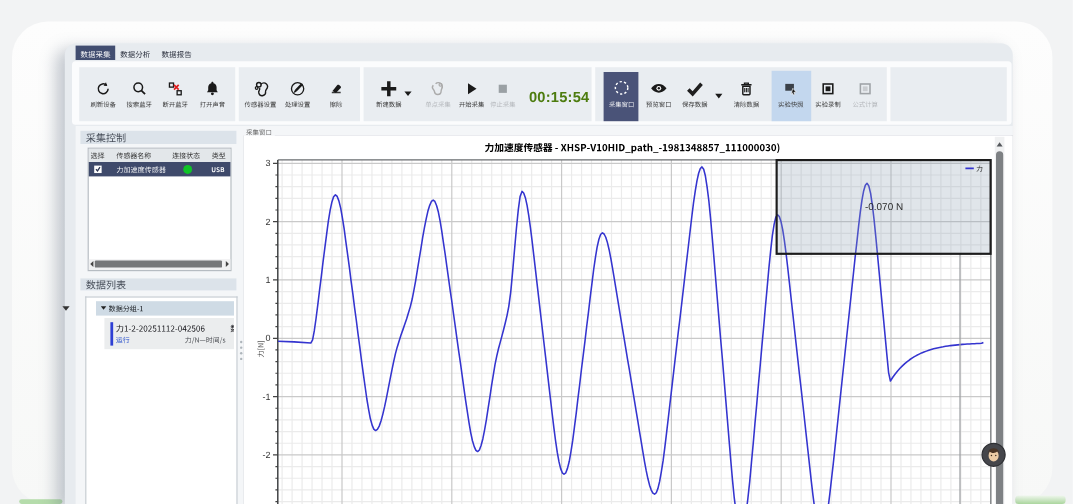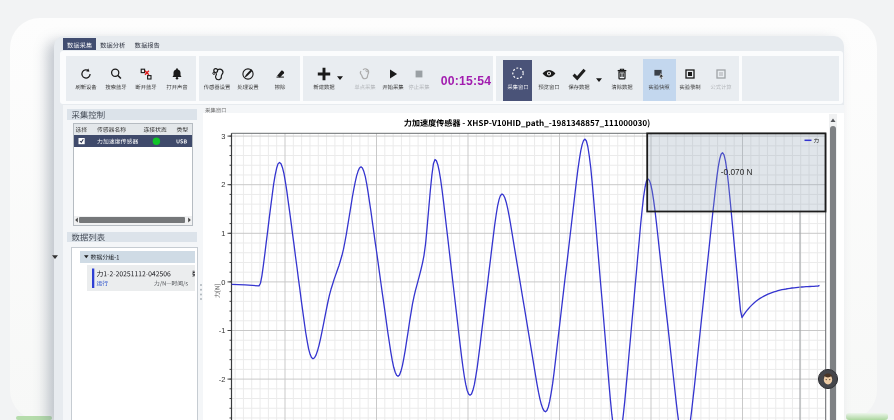--- a/index.html
+++ b/index.html
@@ -91,21 +91,21 @@
   </svg>
 <svg width="60" height="10" viewBox="0 0 60 10" xmlns="http://www.w3.org/2000/svg" style="position:absolute;left:363.0px;top:81.3px">
     <path transform="translate(19.4 8.0)" d="M3.4 -3.7V-2.2H2.0V-2.4V-3.7ZM0.3 -2.2V-1.8H1.5C1.5 -1.1 1.2 -0.4 0.3 0.1C0.4 0.2 0.5 0.3 0.6 0.4C1.6 -0.2 1.9 -1.0 1.9 -1.8H3.4V0.4H3.8V-1.8H5.0V-2.2H3.8V-3.7H4.9V-4.1H0.5V-3.7H1.6V-2.4L1.5 -2.2Z M7.7 -1.7V0.4H8.1V0.2H9.7V0.4H10.1V-1.7ZM8.1 -0.2V-1.4H9.7V-0.2ZM7.6 -2.2C7.7 -2.2 8.0 -2.2 9.9 -2.4C10.0 -2.3 10.1 -2.1 10.1 -2.0L10.4 -2.2C10.3 -2.6 9.9 -3.2 9.5 -3.7L9.2 -3.5C9.4 -3.3 9.6 -3.0 9.7 -2.7L8.1 -2.6C8.4 -3.1 8.8 -3.7 9.0 -4.3L8.6 -4.5C8.4 -3.8 7.9 -3.1 7.8 -2.9C7.6 -2.7 7.5 -2.6 7.4 -2.5C7.5 -2.4 7.6 -2.2 7.6 -2.2ZM6.4 -3.0H7.0C6.9 -2.3 6.8 -1.7 6.6 -1.3C6.4 -1.4 6.2 -1.6 6.1 -1.7C6.2 -2.1 6.3 -2.5 6.4 -3.0ZM5.6 -1.5C5.9 -1.4 6.2 -1.1 6.5 -0.9C6.2 -0.4 5.9 -0.1 5.5 0.1C5.6 0.2 5.7 0.3 5.8 0.4C6.2 0.2 6.5 -0.2 6.7 -0.7C6.9 -0.5 7.1 -0.3 7.2 -0.1L7.5 -0.4C7.3 -0.6 7.1 -0.8 6.9 -1.0C7.1 -1.6 7.3 -2.4 7.4 -3.3L7.1 -3.4L7.1 -3.4H6.4C6.5 -3.7 6.6 -4.1 6.6 -4.4L6.2 -4.4C6.2 -4.1 6.2 -3.7 6.1 -3.4H5.5V-3.0H6.0C5.9 -2.4 5.8 -1.9 5.6 -1.5Z M14.8 -3.7C14.7 -3.3 14.3 -2.7 14.1 -2.3L14.4 -2.2C14.7 -2.5 15.0 -3.1 15.2 -3.5ZM11.4 -3.3C11.6 -3.0 11.8 -2.6 11.9 -2.3L12.2 -2.5C12.2 -2.7 11.9 -3.1 11.7 -3.4ZM12.8 -3.5C12.9 -3.2 13.1 -2.8 13.1 -2.5L13.5 -2.6C13.5 -2.9 13.3 -3.3 13.2 -3.6ZM15.0 -4.4C14.1 -4.2 12.4 -4.1 11.1 -4.0C11.1 -3.9 11.2 -3.8 11.2 -3.7C12.6 -3.7 14.2 -3.8 15.3 -4.0ZM10.9 -2.0V-1.6H12.7C12.2 -1.0 11.5 -0.4 10.8 -0.1C10.9 -0.0 11.0 0.1 11.1 0.2C11.8 -0.1 12.5 -0.7 13.0 -1.4V0.4H13.4V-1.4C14.0 -0.7 14.7 -0.1 15.4 0.2C15.5 0.1 15.6 -0.1 15.7 -0.1C15.0 -0.4 14.2 -1.0 13.7 -1.6H15.6V-2.0H13.4V-2.5H13.0V-2.0Z M18.3 -1.5V-1.2H16.2V-0.9H18.0C17.5 -0.5 16.7 -0.1 16.1 0.0C16.1 0.1 16.3 0.3 16.3 0.4C17.0 0.2 17.8 -0.2 18.3 -0.7V0.4H18.7V-0.7C19.3 -0.3 20.1 0.1 20.8 0.3C20.8 0.2 20.9 0.1 21.0 -0.0C20.4 -0.2 19.6 -0.5 19.1 -0.9H20.9V-1.2H18.7V-1.5ZM18.5 -2.9V-2.6H17.2V-2.9ZM18.4 -4.4C18.5 -4.2 18.5 -4.0 18.6 -3.9H17.4C17.5 -4.1 17.6 -4.2 17.7 -4.4L17.3 -4.5C17.1 -4.0 16.6 -3.4 16.1 -3.0C16.1 -2.9 16.3 -2.8 16.4 -2.7C16.5 -2.8 16.7 -3.0 16.8 -3.1V-1.4H17.2V-1.6H20.8V-1.9H18.9V-2.3H20.4V-2.6H18.9V-2.9H20.4V-3.2H18.9V-3.6H20.6V-3.9H19.0C19.0 -4.1 18.8 -4.3 18.7 -4.5ZM18.5 -3.2H17.2V-3.6H18.5ZM18.5 -2.3V-1.9H17.2V-2.3Z" fill="#3a3a3a"></path>
   </svg>
 <svg width="16" height="16" viewBox="0 0 16 16" xmlns="http://www.w3.org/2000/svg" style="position:absolute;left:411.0px;top:65.7px">
     <rect x="4.6" y="4.6" width="6.8" height="6.8" fill="#9aa0a4"></rect>
   </svg>
 <svg width="60" height="10" viewBox="0 0 60 10" xmlns="http://www.w3.org/2000/svg" style="position:absolute;left:389.0px;top:81.3px">
     <path transform="translate(19.4 8.0)" d="M2.5 -3.1H4.2V-2.6H2.5ZM2.1 -3.3V-2.3H4.6V-3.3ZM1.6 -2.0V-1.1H2.0V-1.7H4.7V-1.1H5.0V-2.0ZM3.0 -4.4C3.1 -4.3 3.1 -4.1 3.2 -4.0H1.7V-3.6H5.0V-4.0H3.6C3.6 -4.1 3.5 -4.3 3.3 -4.5ZM2.1 -1.3V-0.9H3.1V-0.0C3.1 0.0 3.1 0.1 3.0 0.1C3.0 0.1 2.7 0.1 2.3 0.1C2.4 0.2 2.5 0.3 2.5 0.4C2.9 0.4 3.2 0.4 3.3 0.4C3.5 0.3 3.5 0.2 3.5 -0.0V-0.9H4.6V-1.3ZM1.4 -4.4C1.1 -3.6 0.7 -2.8 0.2 -2.3C0.2 -2.2 0.3 -2.0 0.4 -1.9C0.5 -2.1 0.7 -2.3 0.8 -2.5V0.4H1.2V-3.1C1.4 -3.5 1.6 -3.9 1.8 -4.3Z M6.3 -3.3V-0.2H5.6V0.2H10.3V-0.2H8.4V-2.3H10.1V-2.7H8.4V-4.4H7.9V-0.2H6.7V-3.3Z M14.8 -3.7C14.7 -3.3 14.3 -2.7 14.1 -2.3L14.4 -2.2C14.7 -2.5 15.0 -3.1 15.2 -3.5ZM11.4 -3.3C11.6 -3.0 11.8 -2.6 11.9 -2.3L12.2 -2.5C12.2 -2.7 11.9 -3.1 11.7 -3.4ZM12.8 -3.5C12.9 -3.2 13.1 -2.8 13.1 -2.5L13.5 -2.6C13.5 -2.9 13.3 -3.3 13.2 -3.6ZM15.0 -4.4C14.1 -4.2 12.4 -4.1 11.1 -4.0C11.1 -3.9 11.2 -3.8 11.2 -3.7C12.6 -3.7 14.2 -3.8 15.3 -4.0ZM10.9 -2.0V-1.6H12.7C12.2 -1.0 11.5 -0.4 10.8 -0.1C10.9 -0.0 11.0 0.1 11.1 0.2C11.8 -0.1 12.5 -0.7 13.0 -1.4V0.4H13.4V-1.4C14.0 -0.7 14.7 -0.1 15.4 0.2C15.5 0.1 15.6 -0.1 15.7 -0.1C15.0 -0.4 14.2 -1.0 13.7 -1.6H15.6V-2.0H13.4V-2.5H13.0V-2.0Z M18.3 -1.5V-1.2H16.2V-0.9H18.0C17.5 -0.5 16.7 -0.1 16.1 0.0C16.1 0.1 16.3 0.3 16.3 0.4C17.0 0.2 17.8 -0.2 18.3 -0.7V0.4H18.7V-0.7C19.3 -0.3 20.1 0.1 20.8 0.3C20.8 0.2 20.9 0.1 21.0 -0.0C20.4 -0.2 19.6 -0.5 19.1 -0.9H20.9V-1.2H18.7V-1.5ZM18.5 -2.9V-2.6H17.2V-2.9ZM18.4 -4.4C18.5 -4.2 18.5 -4.0 18.6 -3.9H17.4C17.5 -4.1 17.6 -4.2 17.7 -4.4L17.3 -4.5C17.1 -4.0 16.6 -3.4 16.1 -3.0C16.1 -2.9 16.3 -2.8 16.4 -2.7C16.5 -2.8 16.7 -3.0 16.8 -3.1V-1.4H17.2V-1.6H20.8V-1.9H18.9V-2.3H20.4V-2.6H18.9V-2.9H20.4V-3.2H18.9V-3.6H20.6V-3.9H19.0C19.0 -4.1 18.8 -4.3 18.7 -4.5ZM18.5 -3.2H17.2V-3.6H18.5ZM18.5 -2.3V-1.9H17.2V-2.3Z" fill="#b3b6ba"></path>
   </svg>
-<div class="abs" style="left:440px;top:73.5px;width:52px;text-align:center;font-weight:bold;font-size:12.2px;color:#a21caf;letter-spacing:0.2px;">00:15:54</div>
+<div class="abs" style="left:440px;top:73.5px;width:52px;text-align:center;font-weight:bold;font-size:12.2px;color:#4d7c0f;letter-spacing:0.2px;">00:15:54</div>
 <div class="abs" style="left:503px;top:60px;width:29px;height:40.5px;background:#4a5378;"></div>
 <svg width="16" height="16" viewBox="0 0 16 16" xmlns="http://www.w3.org/2000/svg" style="position:absolute;left:509.5px;top:65.7px">
     <circle cx="8" cy="7.2" r="5.2" stroke="#fff" stroke-width="1.2" fill="none" stroke-dasharray="1.9 1.8"></circle>
   </svg>
 <svg width="60" height="10" viewBox="0 0 60 10" xmlns="http://www.w3.org/2000/svg" style="position:absolute;left:487.5px;top:81.3px">
     <path transform="translate(19.4 8.0)" d="M4.2 -3.7C4.1 -3.3 3.7 -2.7 3.5 -2.3L3.8 -2.2C4.1 -2.5 4.4 -3.1 4.6 -3.5ZM0.8 -3.3C1.0 -3.0 1.2 -2.6 1.3 -2.3L1.6 -2.5C1.6 -2.7 1.3 -3.1 1.1 -3.4ZM2.2 -3.5C2.3 -3.2 2.5 -2.8 2.5 -2.5L2.9 -2.6C2.9 -2.9 2.7 -3.3 2.6 -3.6ZM4.4 -4.4C3.5 -4.2 1.8 -4.1 0.5 -4.0C0.5 -3.9 0.6 -3.8 0.6 -3.7C2.0 -3.7 3.6 -3.8 4.7 -4.0ZM0.3 -2.0V-1.6H2.1C1.6 -1.0 0.9 -0.4 0.2 -0.1C0.3 -0.0 0.4 0.1 0.5 0.2C1.2 -0.1 1.9 -0.7 2.4 -1.4V0.4H2.8V-1.4C3.4 -0.7 4.1 -0.1 4.8 0.2C4.9 0.1 5.0 -0.1 5.1 -0.1C4.4 -0.4 3.6 -1.0 3.1 -1.6H5.0V-2.0H2.8V-2.5H2.4V-2.0Z M7.7 -1.5V-1.2H5.6V-0.9H7.4C6.9 -0.5 6.1 -0.1 5.5 0.0C5.5 0.1 5.7 0.3 5.7 0.4C6.4 0.2 7.2 -0.2 7.7 -0.7V0.4H8.1V-0.7C8.7 -0.3 9.5 0.1 10.2 0.3C10.2 0.2 10.3 0.1 10.4 -0.0C9.8 -0.2 9.0 -0.5 8.5 -0.9H10.3V-1.2H8.1V-1.5ZM7.9 -2.9V-2.6H6.6V-2.9ZM7.8 -4.4C7.9 -4.2 7.9 -4.0 8.0 -3.9H6.8C6.9 -4.1 7.0 -4.2 7.1 -4.4L6.7 -4.5C6.5 -4.0 6.0 -3.4 5.5 -3.0C5.5 -2.9 5.7 -2.8 5.8 -2.7C5.9 -2.8 6.1 -3.0 6.2 -3.1V-1.4H6.6V-1.6H10.2V-1.9H8.3V-2.3H9.8V-2.6H8.3V-2.9H9.8V-3.2H8.3V-3.6H10.0V-3.9H8.4C8.4 -4.1 8.2 -4.3 8.1 -4.5ZM7.9 -3.2H6.6V-3.6H7.9ZM7.9 -2.3V-1.9H6.6V-2.3Z M12.6 -3.6C12.2 -3.2 11.6 -3.0 11.1 -2.8L11.3 -2.5C11.8 -2.7 12.4 -3.0 12.9 -3.4ZM13.7 -3.3C14.2 -3.1 14.9 -2.7 15.2 -2.5L15.5 -2.7C15.1 -3.0 14.4 -3.3 13.9 -3.6ZM12.9 -3.0C12.8 -2.9 12.7 -2.7 12.5 -2.5H11.5V0.4H11.9V0.2H14.7V0.4H15.1V-2.5H13.0C13.1 -2.6 13.2 -2.8 13.3 -3.0ZM11.9 -0.1V-2.2H14.7V-0.1ZM12.5 -1.2C12.7 -1.1 13.0 -1.0 13.2 -0.9C12.9 -0.7 12.5 -0.5 12.1 -0.4C12.1 -0.4 12.2 -0.3 12.2 -0.2C12.7 -0.3 13.1 -0.5 13.5 -0.7C13.8 -0.6 14.0 -0.4 14.2 -0.3L14.4 -0.5C14.2 -0.6 14.0 -0.8 13.7 -0.9C14.0 -1.1 14.2 -1.4 14.3 -1.7L14.1 -1.8L14.1 -1.8H12.9C12.9 -1.9 13.0 -2.0 13.0 -2.0L12.7 -2.1C12.6 -1.8 12.4 -1.5 12.1 -1.3C12.1 -1.3 12.2 -1.2 12.3 -1.1C12.4 -1.2 12.6 -1.4 12.7 -1.5H13.9C13.8 -1.3 13.6 -1.2 13.5 -1.0C13.2 -1.2 13.0 -1.3 12.7 -1.4ZM12.9 -4.4C12.9 -4.3 13.0 -4.1 13.0 -4.0H11.0V-3.2H11.4V-3.7H15.1V-3.2H15.5V-4.0H13.5C13.5 -4.2 13.4 -4.3 13.3 -4.5Z M16.6 -3.9V0.3H17.0V-0.2H20.1V0.3H20.5V-3.9ZM17.0 -0.6V-3.5H20.1V-0.6Z" fill="#ffffff"></path>
   </svg>
 <svg width="16" height="16" viewBox="0 0 16 16" xmlns="http://www.w3.org/2000/svg" style="position:absolute;left:540.5px;top:65.7px">
     <path d="M1.6 7.6C3.4 5.2 5.6 4 8 4s4.6 1.2 6.4 3.6C12.6 10 10.4 11.2 8 11.2S3.4 10 1.6 7.6z" fill="#1a1a1a"></path>
     <circle cx="8" cy="7.6" r="2" fill="#fff"></circle>

